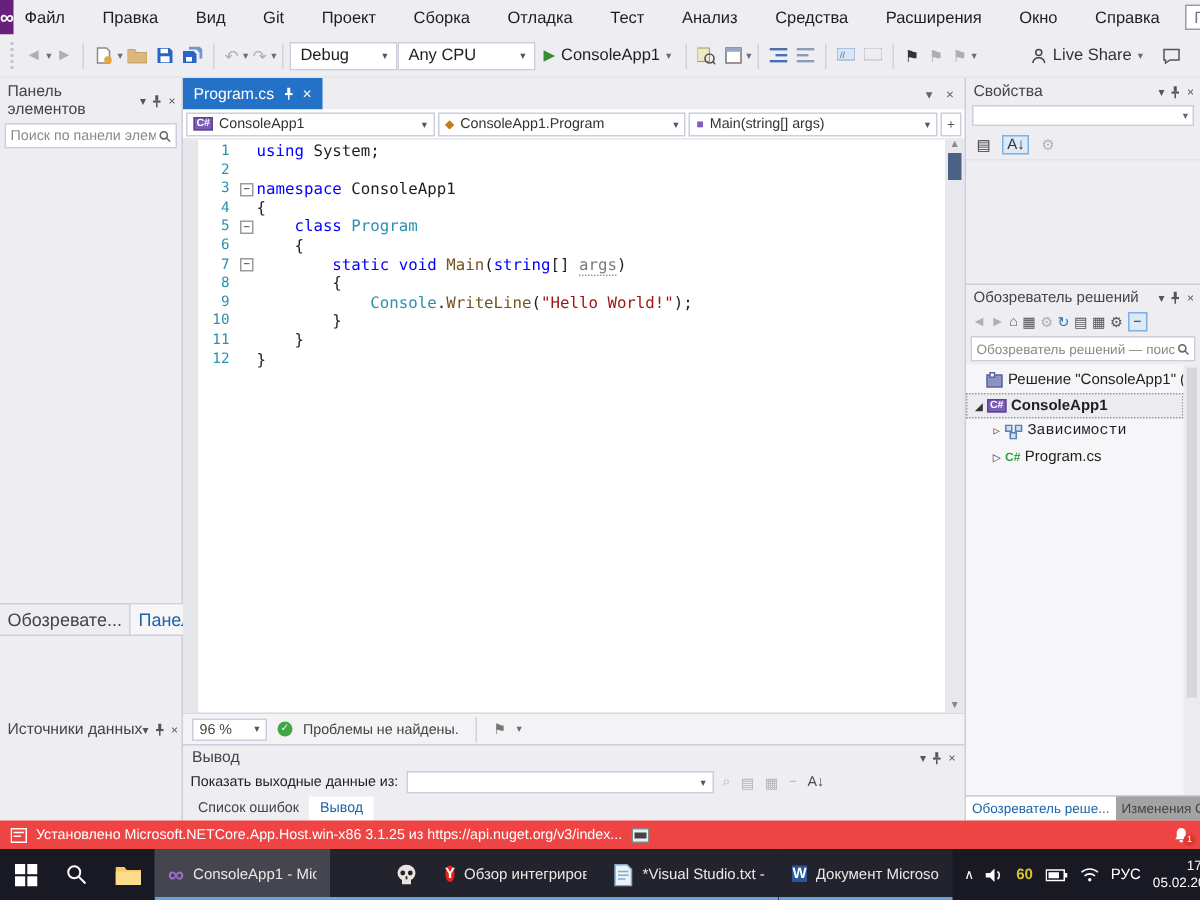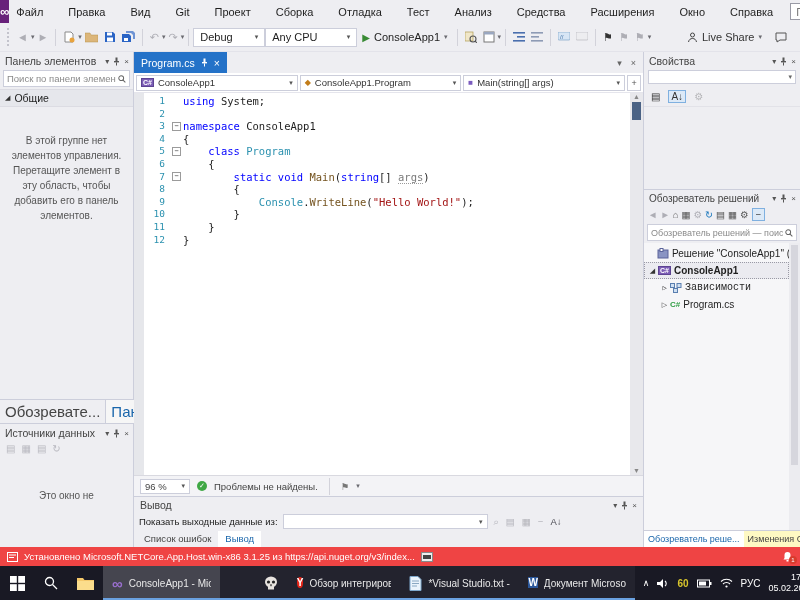--- a/index.html
+++ b/index.html
@@ -22,32 +22,32 @@
   .tiny{font-size:7px;color:#6a6a70;}
   .sep{width:1px;height:17px;background:#d2d2da;margin:0 4px;}
   .combo{background:#fff;border:1px solid #cccedb;height:19px;display:flex;align-items:center;padding:0 6px;gap:6px;color:#1e1e1e;}
   .combo .carr{font-size:7px;color:#555;margin-left:auto;}
   .runbtn{display:flex;align-items:center;gap:4px;padding:0 5px;}
   .playico{color:#388a34;font-size:10px;}
   .liveshare{margin-left:auto;display:flex;align-items:center;gap:4px;color:#333;}
   
   .main{flex:1;display:flex;min-height:0;}
   
-  .leftcol{width:134px;display:flex;flex-direction:column;background:#eeeef2;border-right:1px solid #cccedb;}
+  .leftcol{width:122px;display:flex;flex-direction:column;background:#eeeef2;border-right:1px solid #cccedb;}
   .panel-title{display:flex;align-items:center;padding:3px 4px 2px 5px;font-size:10.5px;color:#444;flex:0 0 auto;}
   .ticons{margin-left:auto;display:flex;gap:4px;align-items:center;color:#555;font-size:8px;}
   .boxsearch{margin:1px 3px 2px 3px;background:#fff;border:1px solid #cccedb;height:17px;display:flex;align-items:center;padding:0 3px;font-size:9.5px;color:#8a8a8a;gap:2px;flex:0 0 auto;}
   .boxsearch .ph{flex:1;overflow:hidden;white-space:nowrap;}
   .sectionhdr{display:flex;align-items:center;gap:4px;padding:2px 5px;font-size:10.5px;color:#1e1e1e;background:#e6e7ec;border-top:1px solid #dcdce3;border-bottom:1px solid #dcdce3;flex:0 0 auto;}
   .tri{font-size:7px;color:#333;}
   .toolbox-empty{color:#555;font-size:10px;text-align:center;padding:26px 5px;line-height:1.5;}
-  .left-tabs{display:flex;background:#eeeef2;border-top:1px solid #cccedb;font-size:15px;flex:0 0 auto;}
+  .left-tabs{display:flex;background:#eeeef2;border-top:1px solid #cccedb;font-size:12px;flex:0 0 auto;}
   .ltab{padding:3px 5px;color:#444;white-space:nowrap;}
   .ltab.active{background:#f6f6f6;color:#1a66ab;border-left:1px solid #cccedb;border-right:1px solid #cccedb;}
-  .datasources{height:124px;border-top:1px solid #cccedb;display:flex;flex-direction:column;flex:0 0 auto;}
+  .datasources{height:124px;border-top:1px solid #cccedb;display:flex;flex-direction:row;flex:0 0 auto;}
   .ds-icons{display:flex;gap:6px;padding:2px 6px;color:#b9b9c0;font-size:10px;}
   .ds-empty{color:#555;font-size:10px;text-align:center;margin-top:34px;}
   
   .centercol{flex:1;display:flex;flex-direction:column;min-width:0;background:#fff;}
   .tabstrip{height:21px;background:#eeeef2;display:flex;align-items:stretch;flex:0 0 auto;}
   .doc-tab{background:#2472c8;color:#fff;display:flex;align-items:center;padding:0 7px;font-size:10.5px;gap:6px;}
   .tabstrip-right{margin-left:auto;display:flex;align-items:center;gap:9px;color:#666;font-size:9px;padding-right:7px;}
   .navbar{height:20px;background:#fff;display:flex;align-items:center;border-bottom:1px solid #e5e5ec;flex:0 0 auto;padding:1px 1px;}
   .navcombo{flex:1;height:16px;border:1px solid #cccedb;margin:0 1px;display:flex;align-items:center;font-size:9.5px;padding:0 4px;gap:4px;color:#333;min-width:0;}
   .navcombo .lbl{overflow:hidden;white-space:nowrap;}
@@ -98,21 +98,21 @@
   .sol-tree{flex:1;padding-top:2px;overflow:hidden;}
   .trow{display:flex;align-items:center;height:17px;font-size:10px;color:#1e1e1e;white-space:nowrap;overflow:hidden;padding-right:2px;}
   .trow.bold .tlabel{font-weight:bold;}
   .trow.selected{border:1px dotted #9a9aa5;background:#ebebf0;}
   .arrowcol{width:11px;text-align:center;font-size:7px;color:#333;flex:0 0 auto;}
   .ticonbox{margin-right:3px;flex:0 0 auto;display:flex;align-items:center;}
   .ic-cs{font-size:8px;font-weight:bold;color:#2f9e44;}
   .ic-csproj{font-size:7px;font-weight:bold;color:#fff;background:#7c5db5;padding:0px 1px;border:1px solid #5d4492;}
   .sol-scrollbar{width:11px;background:#ececf0;flex:0 0 auto;}
   .sol-thumb{width:7px;margin:2px auto 0 auto;height:220px;background:#d6d6dd;}
-  .right-tabs{display:flex;font-size:9px;border-top:1px solid #cccedb;background:#fef9c3;flex:0 0 auto;}
+  .right-tabs{display:flex;font-size:9px;border-top:1px solid #cccedb;background:#a3a3a3;flex:0 0 auto;}
   .rtab{padding:3px 4px;color:#444;white-space:nowrap;}
   .rtab.active{background:#fff;color:#1a66ab;}
   
   .statusbar{height:19px;background:#ef4444;color:#fff;display:flex;align-items:center;font-size:9.5px;padding:0 7px;gap:6px;flex:0 0 auto;}
   .sb-spacer{flex:1;}
   .sb-badge{position:relative;}
   .sb-dot{position:absolute;right:-4px;bottom:-2px;background:#d83b2d;color:#fff;font-size:6px;border-radius:50%;width:8px;height:8px;line-height:8px;text-align:center;}
   
   .taskbar{height:34px;background:#191924;display:flex;align-items:stretch;color:#fff;flex:0 0 auto;font-size:10px;}
   .tbar-btn{display:flex;align-items:center;justify-content:center;gap:6px;padding:0 9px;min-width:34px;}
@@ -290,25 +290,20 @@
             <span>×</span>
           </span>
         </div>
         <div class="boxsearch">
           <span class="ph">Поиск по панели элемен</span>
           <svg width="8" height="8" viewBox="0 0 10 10">
               <circle cx="4" cy="4" r="3" fill="none" stroke="#666" stroke-width="1.3"></circle>
               <line x1="6.3" y1="6.3" x2="9.2" y2="9.2" stroke="#666" stroke-width="1.3"></line>
             </svg>
         </div>
-        <div class="sectionhdr">
-          <span class="tri">◢</span>
-          <span>Общие</span>
-        </div>
-        <div class="toolbox-empty">В этой группе нет элементов управления. Перетащите элемент в эту область, чтобы добавить его в панель элементов.</div>
       </div>
       <div class="left-tabs">
         <span class="ltab">Обозревате...</span>
         <span class="ltab active">Панель эле...</span>
       </div>
       <div class="datasources">
         <div class="panel-title">
           <span>Источники данных</span>
           <span class="ticons">
             <span>▾</span>

